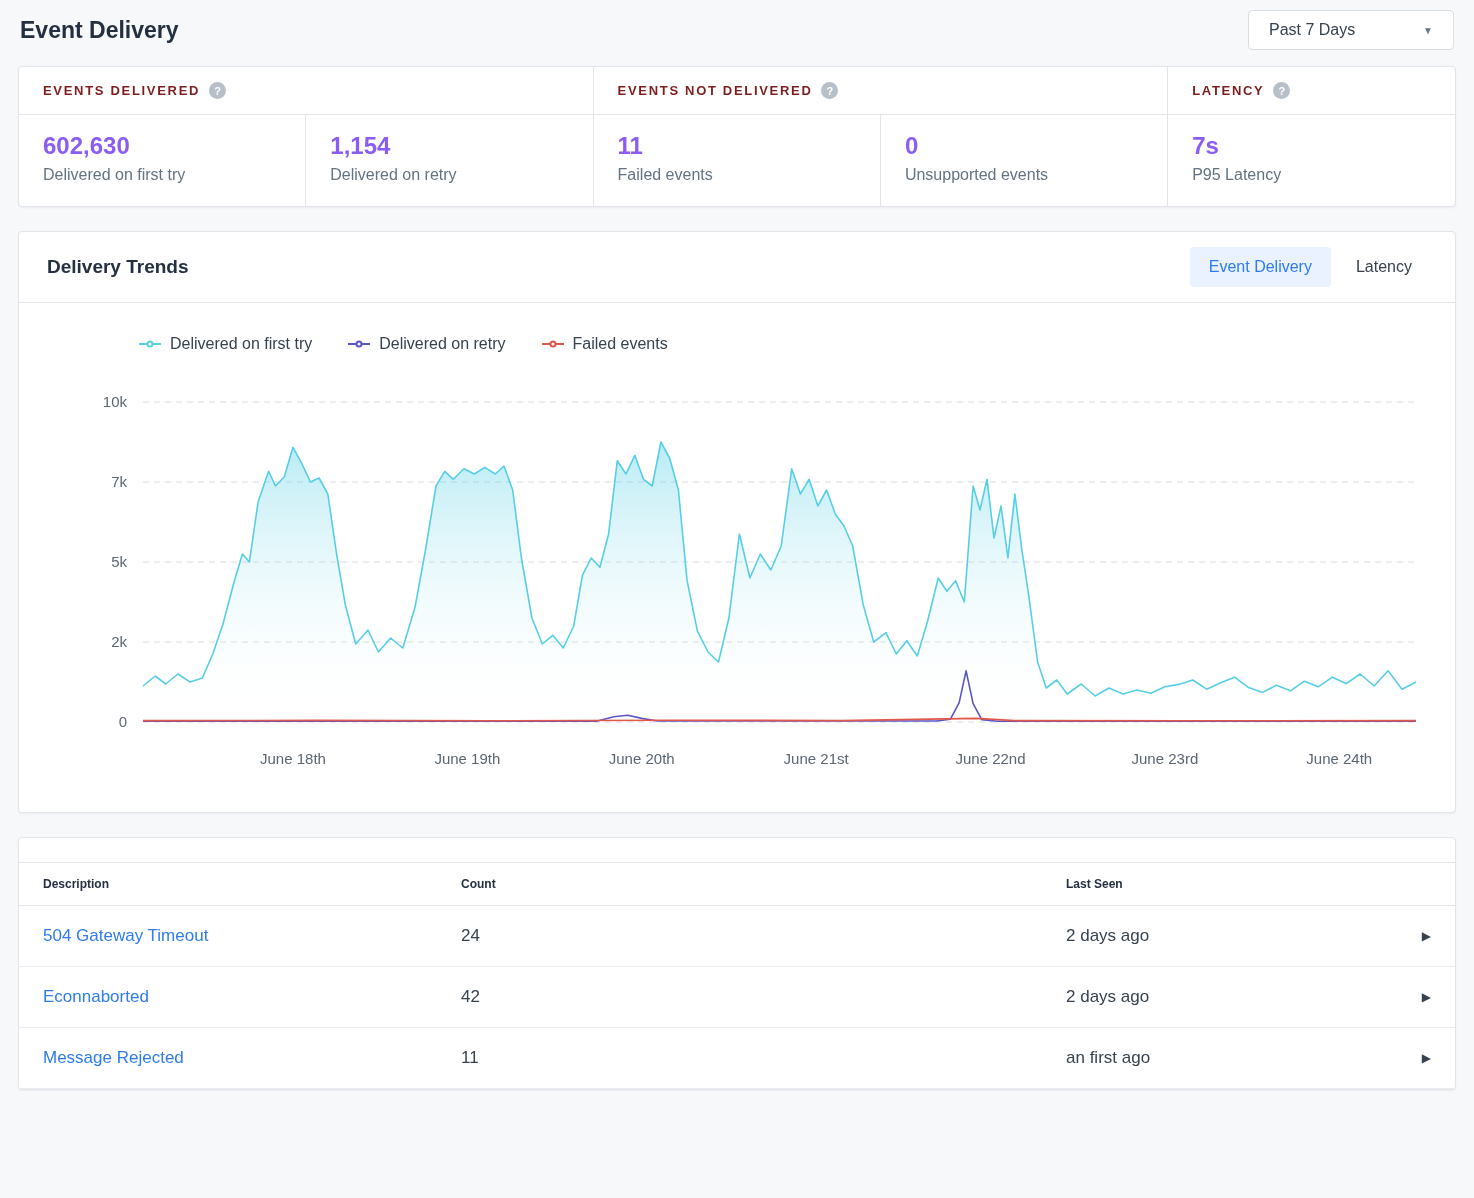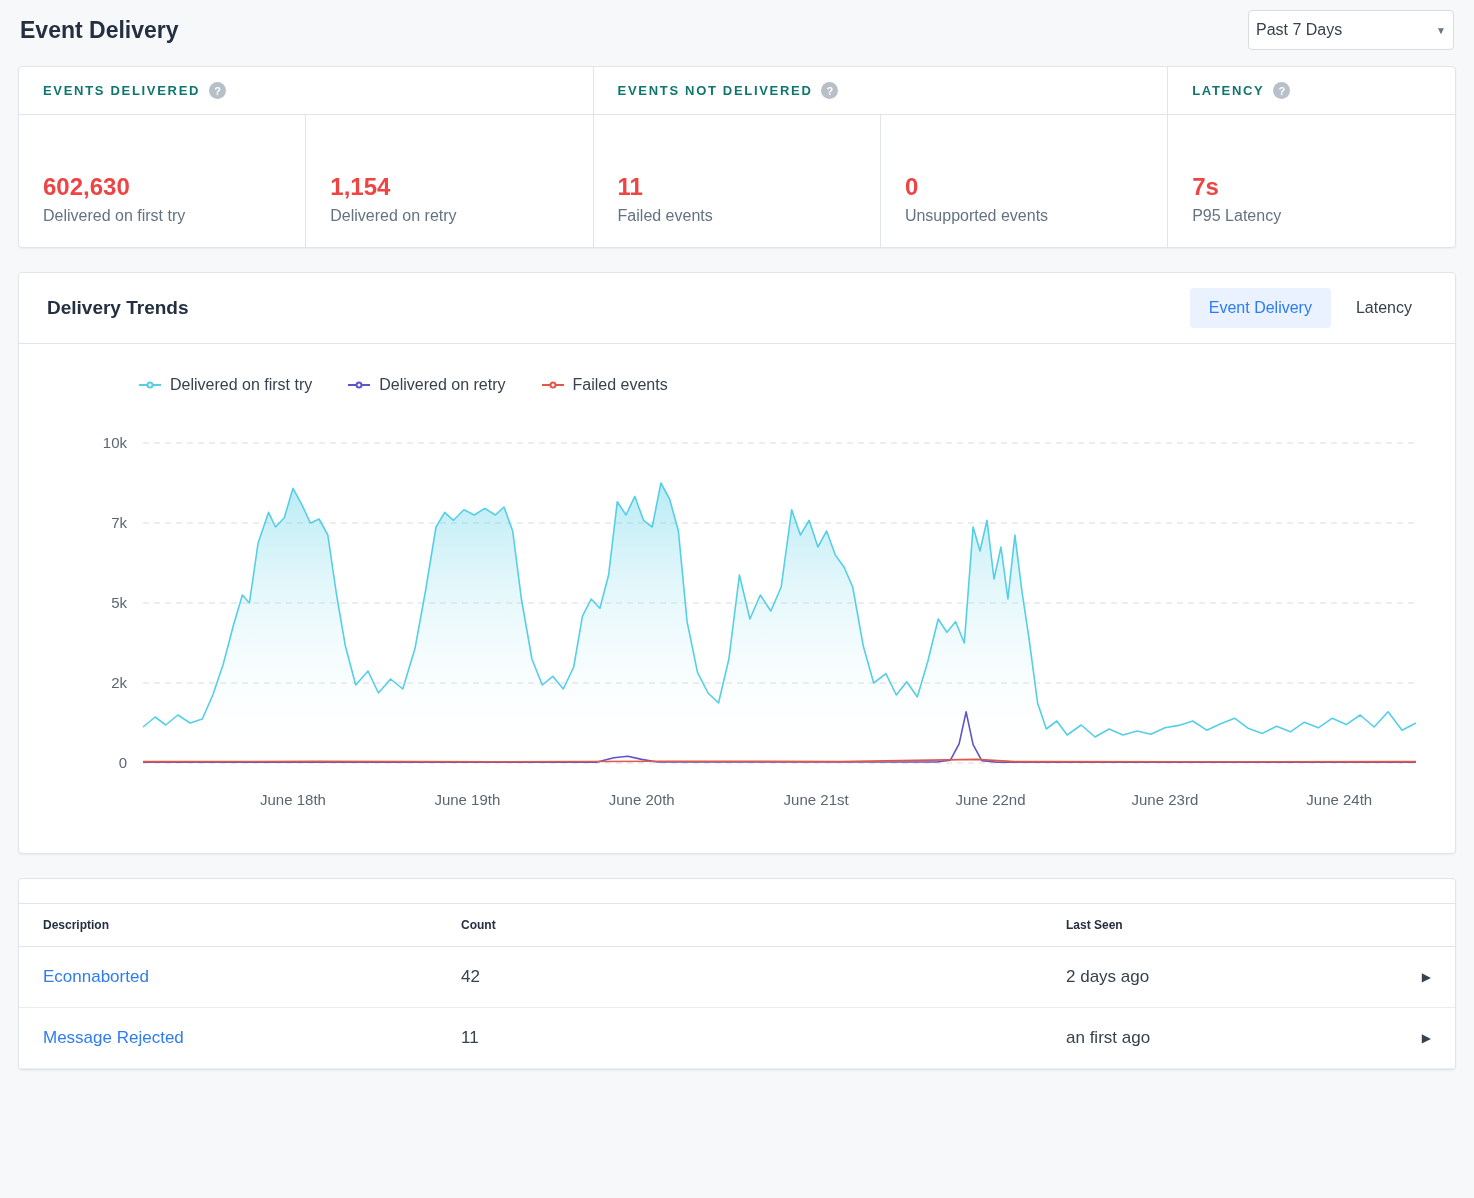--- a/index.html
+++ b/index.html
@@ -13,41 +13,41 @@
     font-family: "Liberation Sans", sans-serif;
   }
   .page { padding: 0 18px; }
 
   
   .page-header { display: flex; justify-content: space-between; align-items: center; padding: 10px 2px 16px; }
   h1 { font-size: 23px; margin: 0; font-weight: 700; color: #243041; }
   .range-select {
     background: #fff; border: 1px solid #d8dde3; border-radius: 4px;
     height: 40px; width: 206px; display: flex; align-items: center;
-    justify-content: space-between; padding: 0 7px; font-size: 16px; color: #36424e; cursor: pointer;
+    justify-content: space-between; padding: 0 20px; font-size: 16px; color: #36424e; cursor: pointer;
   }
   .caret { font-size: 10px; color: #6b7684; }
 
   
   .card { background: #fff; border: 1px solid #e1e5ea; border-radius: 4px; box-shadow: 0 1px 2px rgba(22,29,37,.05); }
 
   
   .stats { display: flex; }
   .stat-group { flex: 2; border-right: 1px solid #e1e5ea; display: flex; flex-direction: column; }
   .stat-group.g3 { flex: 1; border-right: none; }
   .stat-head { display: flex; align-items: center; gap: 9px; padding: 15px 24px; border-bottom: 1px solid #e1e5ea; }
-  .stat-title { font-size: 13px; font-weight: 700; letter-spacing: .13em; color: #0f766e; }
+  .stat-title { font-size: 13px; font-weight: 700; letter-spacing: .13em; color: #7f1d1d; }
   .qmark {
     width: 17px; height: 17px; border-radius: 50%; background: #b7bfc8; color: #fff;
     font-size: 11px; font-weight: 700; display: inline-flex; align-items: center; justify-content: center; cursor: pointer;
   }
   .stat-body { display: flex; flex: 1; }
   .stat-cell { flex: 1; padding: 17px 24px 22px; }
   .stat-cell.bl { border-left: 1px solid #e1e5ea; }
-  .stat-value { font-size: 24px; font-weight: 700; color: #ef4444; margin-top: 41px; }
+  .stat-value { font-size: 24px; font-weight: 700; color: #8b5cf6; }
   .stat-label { font-size: 16px; color: #637381; margin-top: 6px; }
 
   
   .trends { margin-top: 24px; }
   .card-head { display: flex; justify-content: space-between; align-items: center; padding: 15px 24px; border-bottom: 1px solid #e1e5ea; }
   h2 { font-size: 19px; margin: 4px; font-weight: 700; color: #243041; }
   .tabs { display: flex; align-items: center; gap: 6px; }
   .tab { padding: 11px 19px; font-size: 16px; border-radius: 4px; color: #36424e; cursor: pointer; }
   .tab.active { background: #e9f2fe; color: #2e7cf0; }
 
@@ -205,20 +205,30 @@
         </colgroup>
       <thead>
         <tr>
           <th>Description</th>
           <th>Count</th>
           <th>Last Seen</th>
         </tr>
       </thead>
       <tbody>
         <tr class="issue-row">
+          <td><a class="issue-link">504 Gateway Timeout</a></td>
+          <td>24</td>
+          <td>
+            <div class="ls">
+              <span>2 days ago</span>
+              <span class="chev">▶</span>
+            </div>
+          </td>
+        </tr>
+        <tr class="issue-row">
           <td><a class="issue-link">Econnaborted</a></td>
           <td>42</td>
           <td>
             <div class="ls">
               <span>2 days ago</span>
               <span class="chev">▶</span>
             </div>
           </td>
         </tr>
         <tr class="issue-row">

